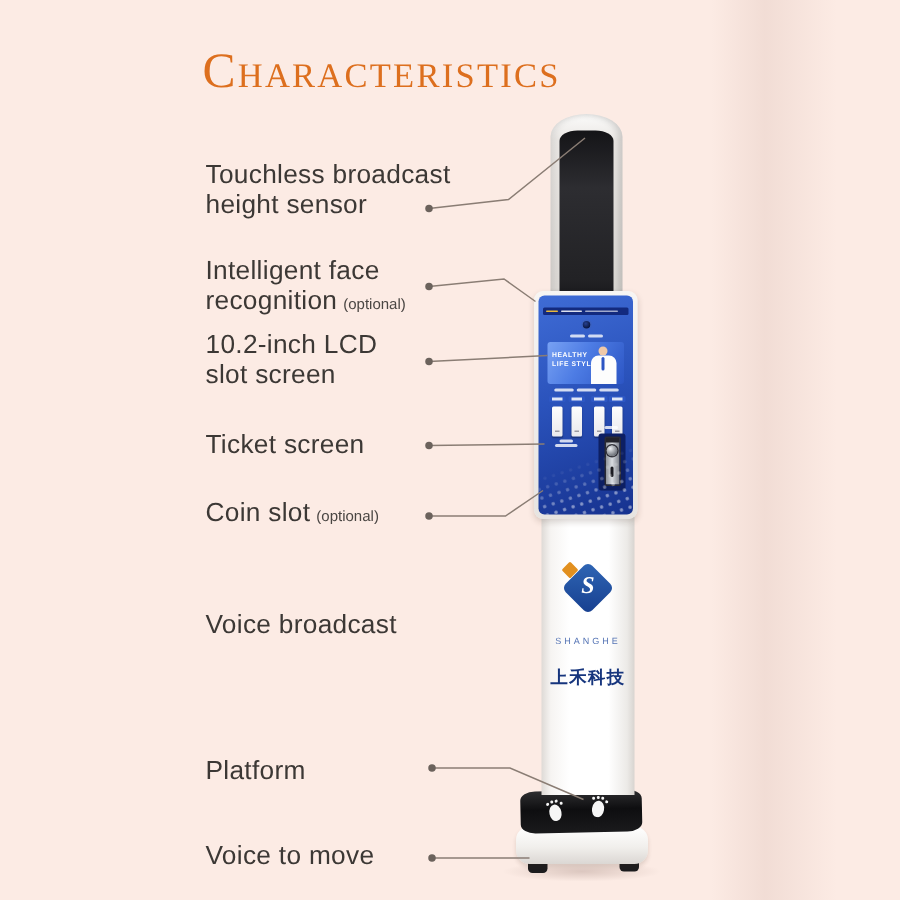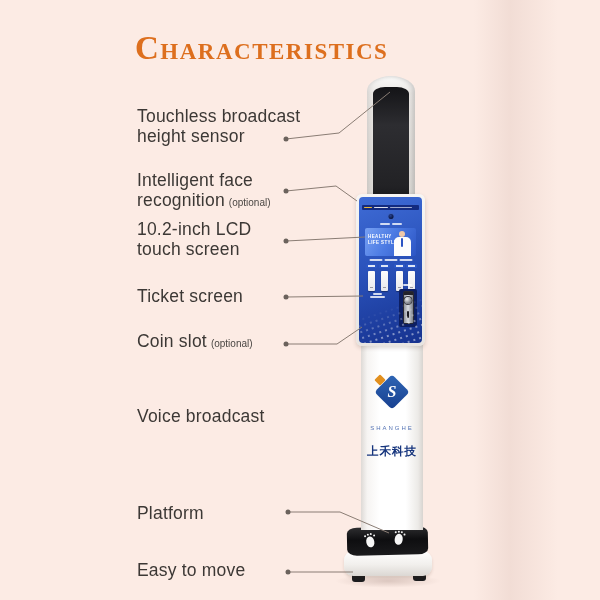--- a/index.html
+++ b/index.html
@@ -12,21 +12,21 @@
   body{font-family:"Liberation Sans",sans-serif;}
   .stage{
     position:relative;width:600px;height:600px;overflow:hidden;
     background:
       linear-gradient(90deg, rgba(255,255,255,0) 0%, rgba(255,255,255,0) 79%, rgba(205,170,160,.22) 85%, rgba(255,255,255,0) 93%),
       var(--bg);
   }
   
   .title{
     position:absolute;left:135px;top:30px;
-    font-family:"Liberation Serif",serif;font-weight:700;
+    font-family:"Liberation Serif",serif;font-weight:400;
     font-size:23px;letter-spacing:1.5px;color:var(--accent);
     text-transform:uppercase;
   }
   .title::first-letter{font-size:33px;}
   
   .label{
     position:absolute;left:137px;color:var(--text);
     font-size:17.5px;line-height:20px;letter-spacing:.2px;
   }
   .label .opt{font-size:10px;color:#4a4643;margin-left:4px;letter-spacing:0;}
@@ -136,36 +136,36 @@
   <div class="label lbl-hs">
     <div>Touchless broadcast</div>
     <div>height sensor</div>
   </div>
   <div class="label lbl-fr">
     <div>Intelligent face</div>
     <div><span>recognition</span><span class="opt">(optional)</span></div>
   </div>
   <div class="label lbl-lcd">
     <div>10.2-inch LCD</div>
-    <div>touch screen</div>
+    <div>slot screen</div>
   </div>
   <div class="label lbl-tp">
     <div>Ticket screen</div>
   </div>
   <div class="label lbl-cs">
     <div><span>Coin slot</span><span class="opt">(optional)</span></div>
   </div>
   <div class="label lbl-vb">
     <div>Voice broadcast</div>
   </div>
   <div class="label lbl-pf">
     <div>Platform</div>
   </div>
   <div class="label lbl-em">
-    <div>Easy to move</div>
+    <div>Voice to move</div>
   </div>
 
   <div class="ground-shadow"></div>
 
   <div class="pole">
     <div class="pole-inner"></div>
   </div>
 
   <div class="screen-unit">
     <div class="screen-panel">

